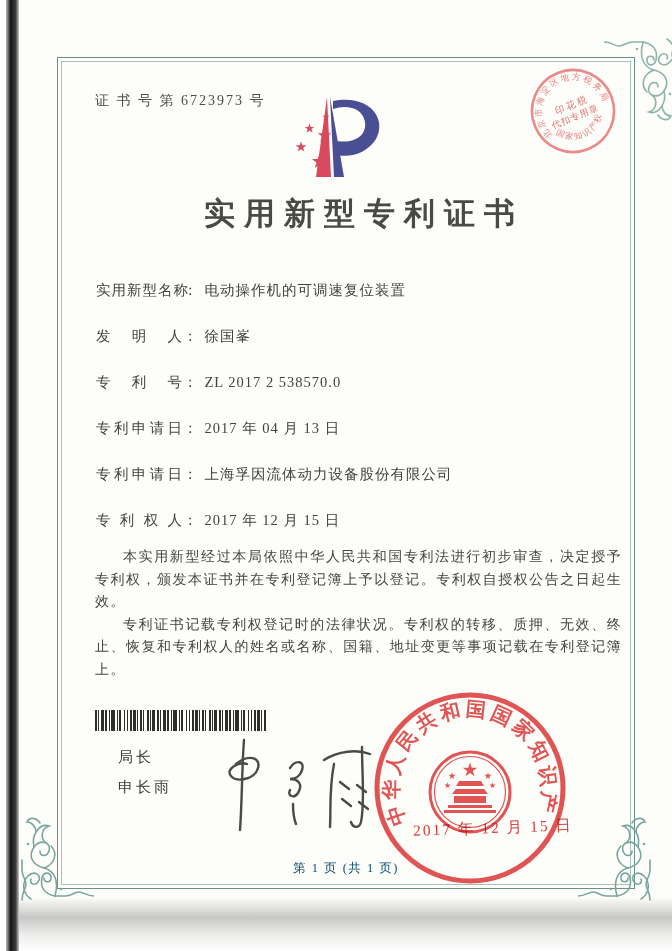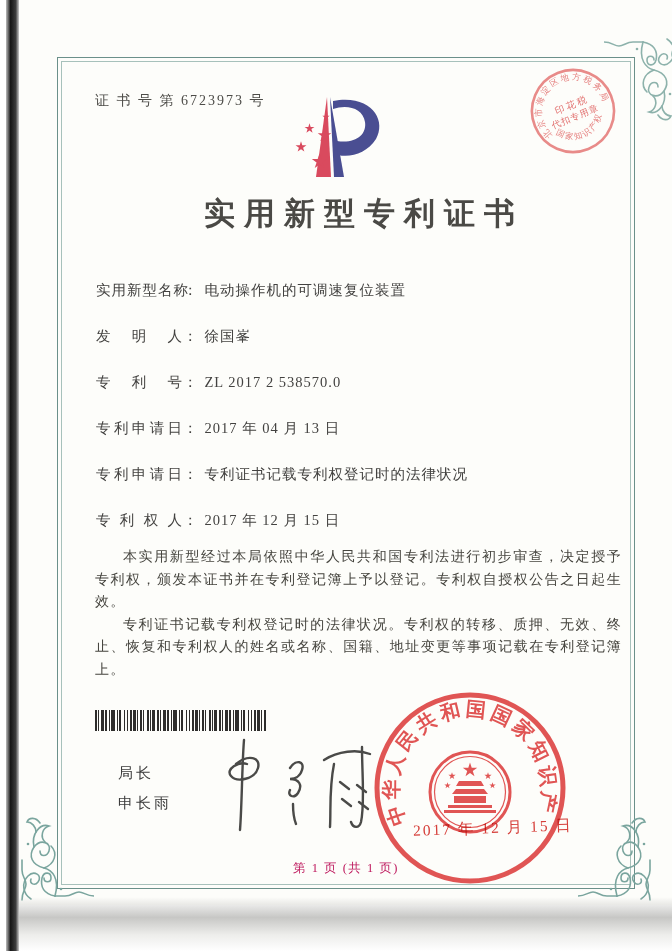--- a/index.html
+++ b/index.html
@@ -32,32 +32,32 @@
   .f-label { display:inline-block; width:87px; text-align:justify; text-align-last:justify; }
   .f-colon { display:inline-block; margin-right:6px; }
 
   .body-text { position:absolute; left:95px; top:546px; width:527px;
                font-size:14px; line-height:22.5px; color:#46453f; letter-spacing:1.2px;
                text-align:justify; }
   .body-text p { text-indent:2em; }
 
   .barcode { position:absolute; left:95px; top:710px; }
 
-  .sig-block { position:absolute; left:118px; top:758px; font-family:"Liberation Sans", sans-serif;
+  .sig-block { position:absolute; left:118px; top:742px; font-family:"Liberation Sans", sans-serif;
                font-size:15px; color:#3b3b3b; letter-spacing:3px; line-height:30px; }
   .signature { position:absolute; left:198px; top:734px; }
 
   .seal { position:absolute; left:372px; top:690px; mix-blend-mode:multiply; opacity:.94; }
   .seal-date { position:absolute; left:413px; top:818px; color:#d8403c; font-size:15.5px;
                letter-spacing:2px; transform:rotate(-2deg); white-space:nowrap; mix-blend-mode:multiply; }
 
   .tax-stamp { position:absolute; left:528px; top:66px; transform:rotate(-22deg); mix-blend-mode:multiply; opacity:.9; }
 
   .footer { position:absolute; left:57px; top:860px; width:578px; text-align:center;
-            font-size:12.5px; color:#be185d; letter-spacing:1.5px; }
+            font-size:12.5px; color:#0c4a6e; letter-spacing:1.5px; }
 </style>
 </head>
 <body>
 
 <div class="photo">
 
   <svg width="0" height="0" style="position:absolute">
     <defs>
       <symbol id="star" viewBox="-1.05 -1.05 2.1 2.1">
         <path d="M0,-1 L0.2245,-0.309 L0.951,-0.309 L0.363,0.118 L0.588,0.809 L0,0.382 L-0.588,0.809 L-0.363,0.118 L-0.951,-0.309 L-0.2245,-0.309 Z"></path>
@@ -110,21 +110,21 @@
     </g>
   </svg>
 
   <div class="title">实用新型专利证书</div>
 
   <ul class="fields">
     <li><span class="f-label">实用新型名称</span><span class="f-colon">：</span><span>电动操作机的可调速复位装置</span></li>
     <li><span class="f-label">发明人</span><span class="f-colon">：</span><span>徐国峯</span></li>
     <li><span class="f-label">专利号</span><span class="f-colon">：</span><span>ZL 2017 2 538570.0</span></li>
     <li><span class="f-label">专利申请日</span><span class="f-colon">：</span><span>2017 年 04 月 13 日</span></li>
-    <li><span class="f-label">专利申请日</span><span class="f-colon">：</span><span>专利证书记载专利权登记时的法律状况</span></li>
+    <li><span class="f-label">专利申请日</span><span class="f-colon">：</span><span>上海孚因流体动力设备股份有限公司</span></li>
     <li><span class="f-label">专利权人</span><span class="f-colon">：</span><span>2017 年 12 月 15 日</span></li>
   </ul>
 
   <div class="body-text">
     <p>本实用新型经过本局依照中华人民共和国专利法进行初步审查，决定授予专利权，颁发本证书并在专利登记簿上予以登记。专利权自授权公告之日起生效。</p>
     <p>专利证书记载专利权登记时的法律状况。专利权的转移、质押、无效、终止、恢复和专利权人的姓名或名称、国籍、地址变更等事项记载在专利登记簿上。</p>
   </div>
 
   <svg class="barcode" width="172" height="21">
     <line x1="0" y1="10.5" x2="172" y2="10.5" stroke="#2e2d2b" stroke-width="21" stroke-dasharray="2 1 1 2 3 1 2 2 1 1 4 2 1 1 2 3 1 2 1 2 2 1 3 1 1 2 2 1 1 3 2 1 1 1 3 2"></line>

